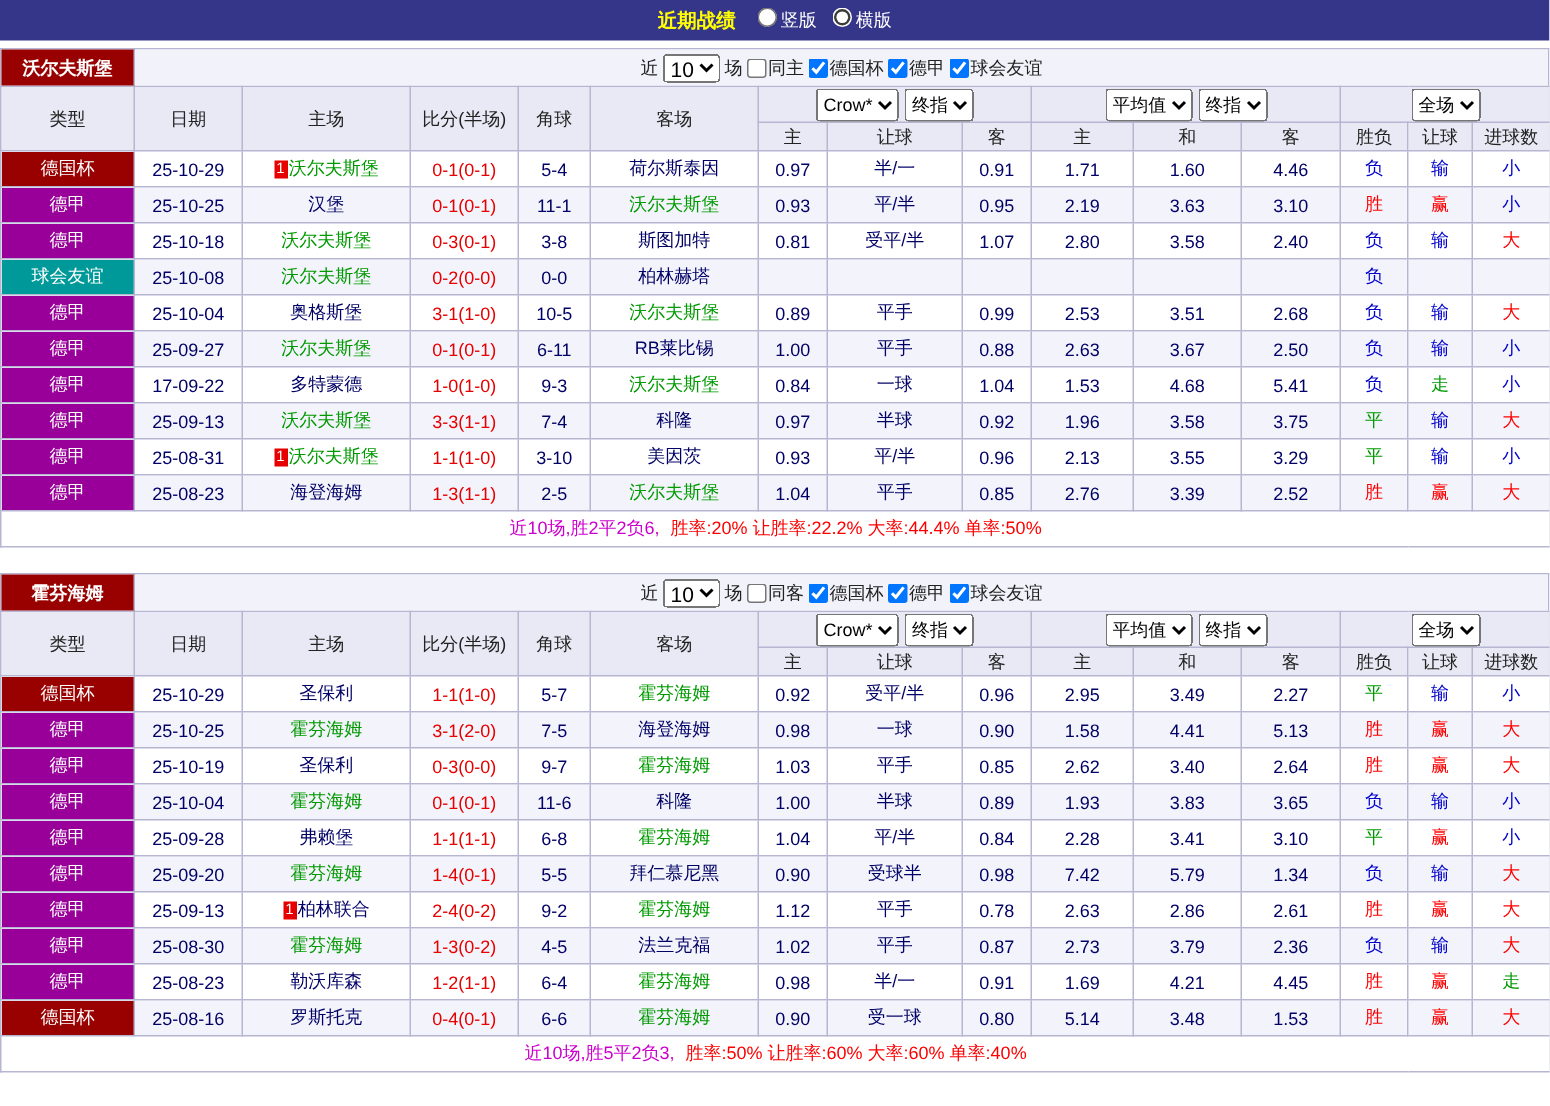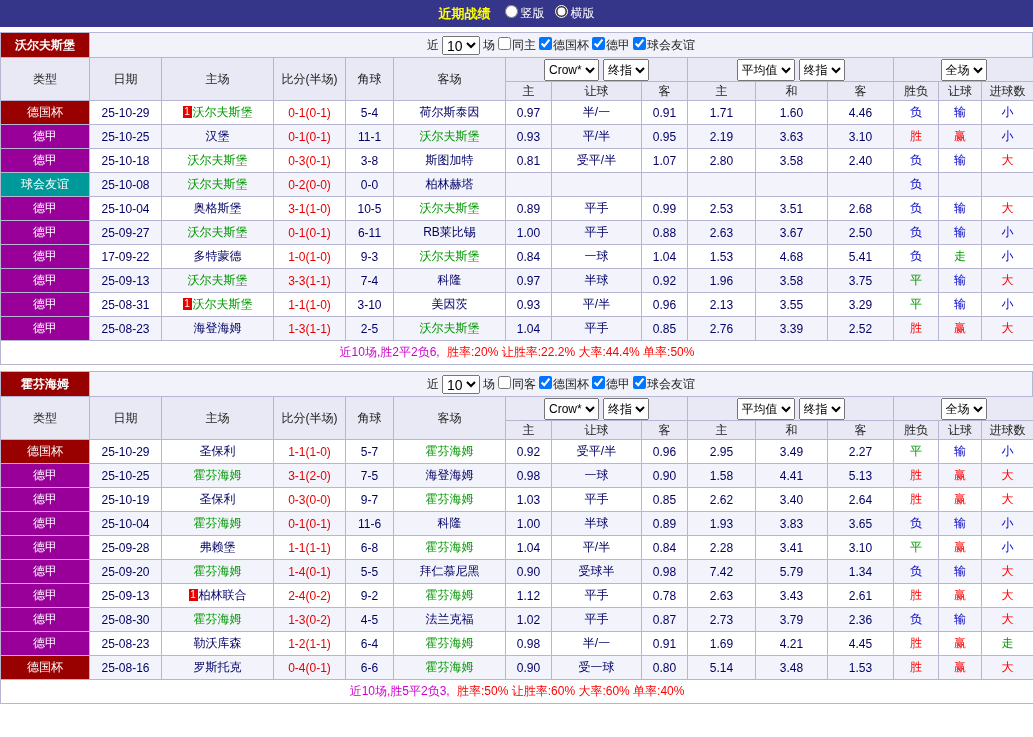--- a/index.html
+++ b/index.html
@@ -17,21 +17,21 @@
   .topbar{height:27px;background:var(--topbar-bg);display:flex;align-items:center;justify-content:center;gap:10px;color:#fff}
   .topbar .title{color:var(--title);font-weight:bold;font-size:13px;margin-right:4px}
   .topbar label{display:flex;align-items:flex-start;gap:3px;cursor:pointer}
   .topbar input{accent-color:#ffffff;margin:0}
   .team-section{margin-top:5px}
   .section-head{display:flex;border:1px solid var(--border);border-bottom:none;height:25px}
   .team-name{width:89px;background:var(--team-header-bg);color:#fff;font-weight:bold;
              display:flex;align-items:center;justify-content:center;border-right:1px solid var(--border)}
   .filters{flex:1;background:#f2f2fa;display:flex;align-items:center;justify-content:center;gap:3px;color:#222}
   .filters select{height:19px;font-size:14px}
-  .filters label{display:flex;align-items:flex-start;gap:1px;cursor:pointer}
+  .filters label{display:flex;align-items:center;gap:1px;cursor:pointer}
   .filters input[type=checkbox]{margin:0;width:13px;height:13px}
   table{border-collapse:collapse;width:1033px;table-layout:fixed}
   th,td{border:1px solid var(--border);text-align:center;padding:0;overflow:hidden;white-space:nowrap}
   thead th{background:var(--header-bg);font-weight:normal;color:#222}
   tr.h1 th{height:24px}
   tr.h2 th{height:19px}
   th select{height:22px;font-size:12px;margin:0 2px;font-family:inherit}
   tbody td{height:24px}
   tbody tr:nth-child(even){background:var(--row-alt)}
   td.type{color:#fff}
@@ -313,21 +313,21 @@
       <tr>
           <td colspan="15">
         <span class="sum-record">近10场,胜2平2负6,</span>
         <span class="sum-rates">胜率:20% 让胜率:22.2% 大率:44.4% 单率:50%</span>
       </td>
         </tr>
     </tfoot>
   </table>
 </section>
 
-<section class="team-section" style="margin-top:6px">
+<section class="team-section" style="margin-top:17px">
   <div class="section-head">
     <div class="team-name">霍芬海姆</div>
     <div class="filters">
       <span>近</span>
       <select><option>10</option></select>
       <span>场</span>
       <label>
           <input type="checkbox" style="">
           <span>同客</span>
         </label>
@@ -500,21 +500,21 @@
           <td class="type league">德甲</td>
           <td class="date">25-09-13</td>
           <td><span class="badge">1</span><span class="team">柏林联合</span></td>
           <td class="score">2-4(0-2)</td>
           <td class="num">9-2</td>
           <td><span class="team focus">霍芬海姆</span></td>
           <td class="num">1.12</td>
           <td class="num">平手</td>
           <td class="num">0.78</td>
           <td class="num">2.63</td>
-          <td class="num">3.43</td>
+          <td class="num">2.86</td>
           <td class="num">2.61</td>
           <td class="win">胜</td>
           <td class="win">赢</td>
           <td class="win">大</td>
         </tr>
         <tr>
           <td class="type league">德甲</td>
           <td class="date">25-08-30</td>
           <td><span class="team focus">霍芬海姆</span></td>
           <td class="score">1-3(0-2)</td>

